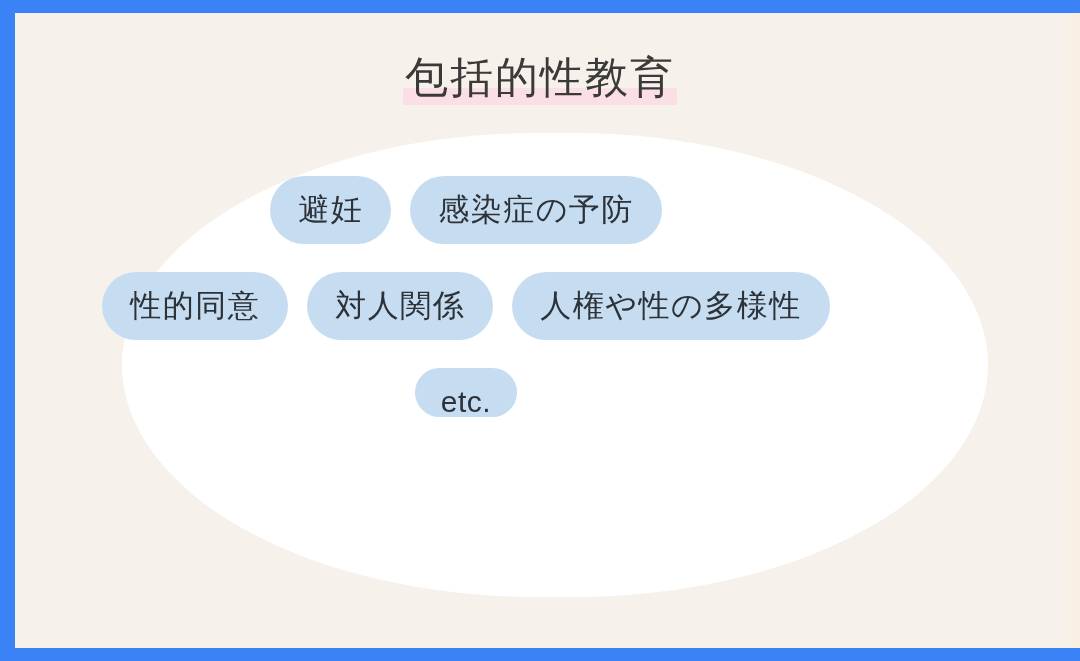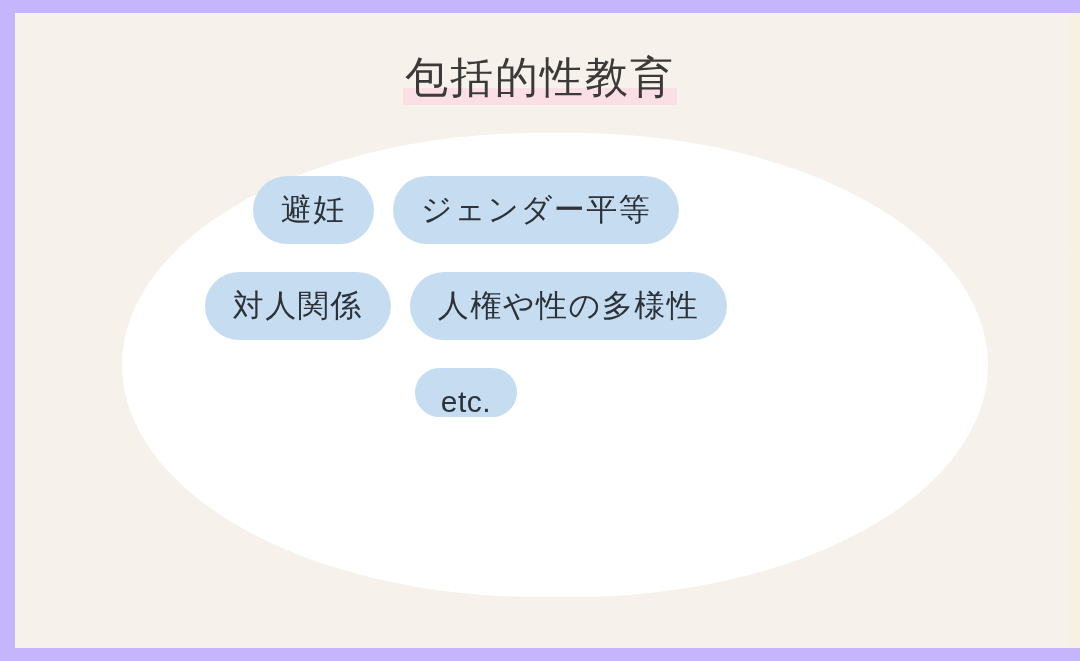--- a/index.html
+++ b/index.html
@@ -12,21 +12,21 @@
     height: 661px;
     background: #ffffff;
     font-family: "Liberation Sans", "DejaVu Sans", sans-serif;
     overflow: hidden;
   }
 
   #stage {
     position: relative;
     width: 1080px;
     height: 661px;
-    background: #c4b5fd;
+    background: #3b82f6;
     overflow: hidden;
   }
 
   
   #panel {
     position: absolute;
     left: 15px;
     top: 13px;
     width: 1065px;
     height: 635px;
@@ -136,23 +136,24 @@
   <div id="title-wrap">
     <div id="title">
       <span id="title-highlight"></span>
       <span id="title-text">包括的性教育</span>
     </div>
   </div>
 
   <div id="rows">
       <div class="pill-row">
         <div class="pill">避妊</div>
-        <div class="pill">ジェンダー平等</div>
+        <div class="pill">感染症の予防</div>
       </div>
       <div class="pill-row">
+        <div class="pill">性的同意</div>
         <div class="pill">対人関係</div>
         <div class="pill">人権や性の多様性</div>
       </div>
       <div class="pill-row">
         <div class="pill latin">etc.</div>
       </div>
     </div>
 
 </div>
 

